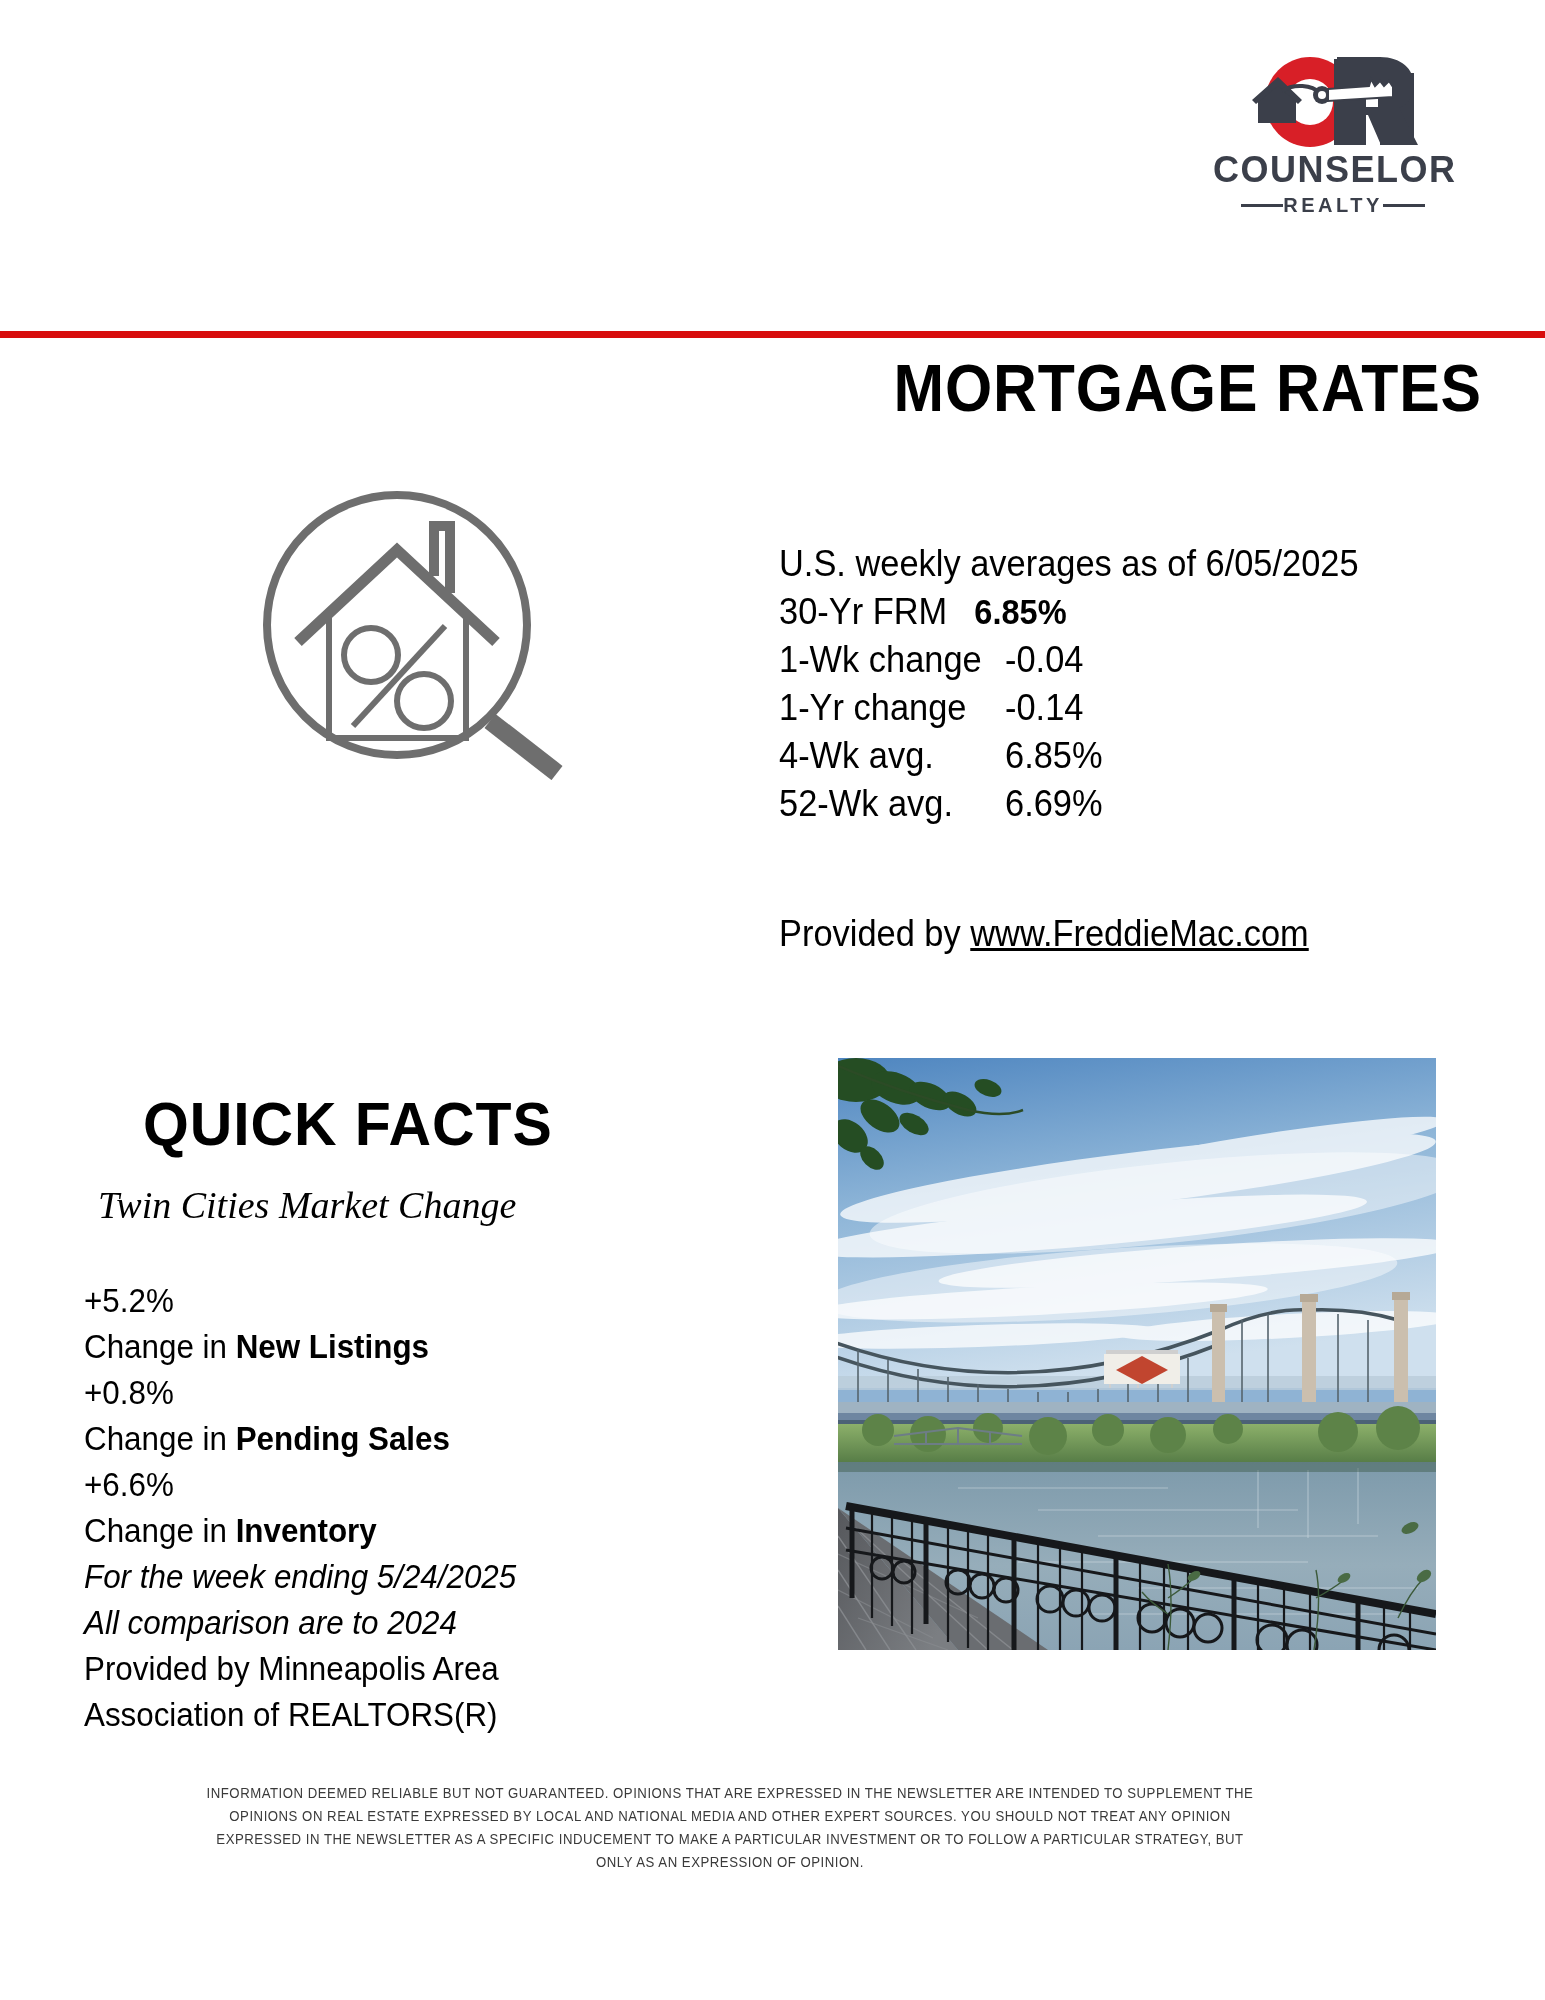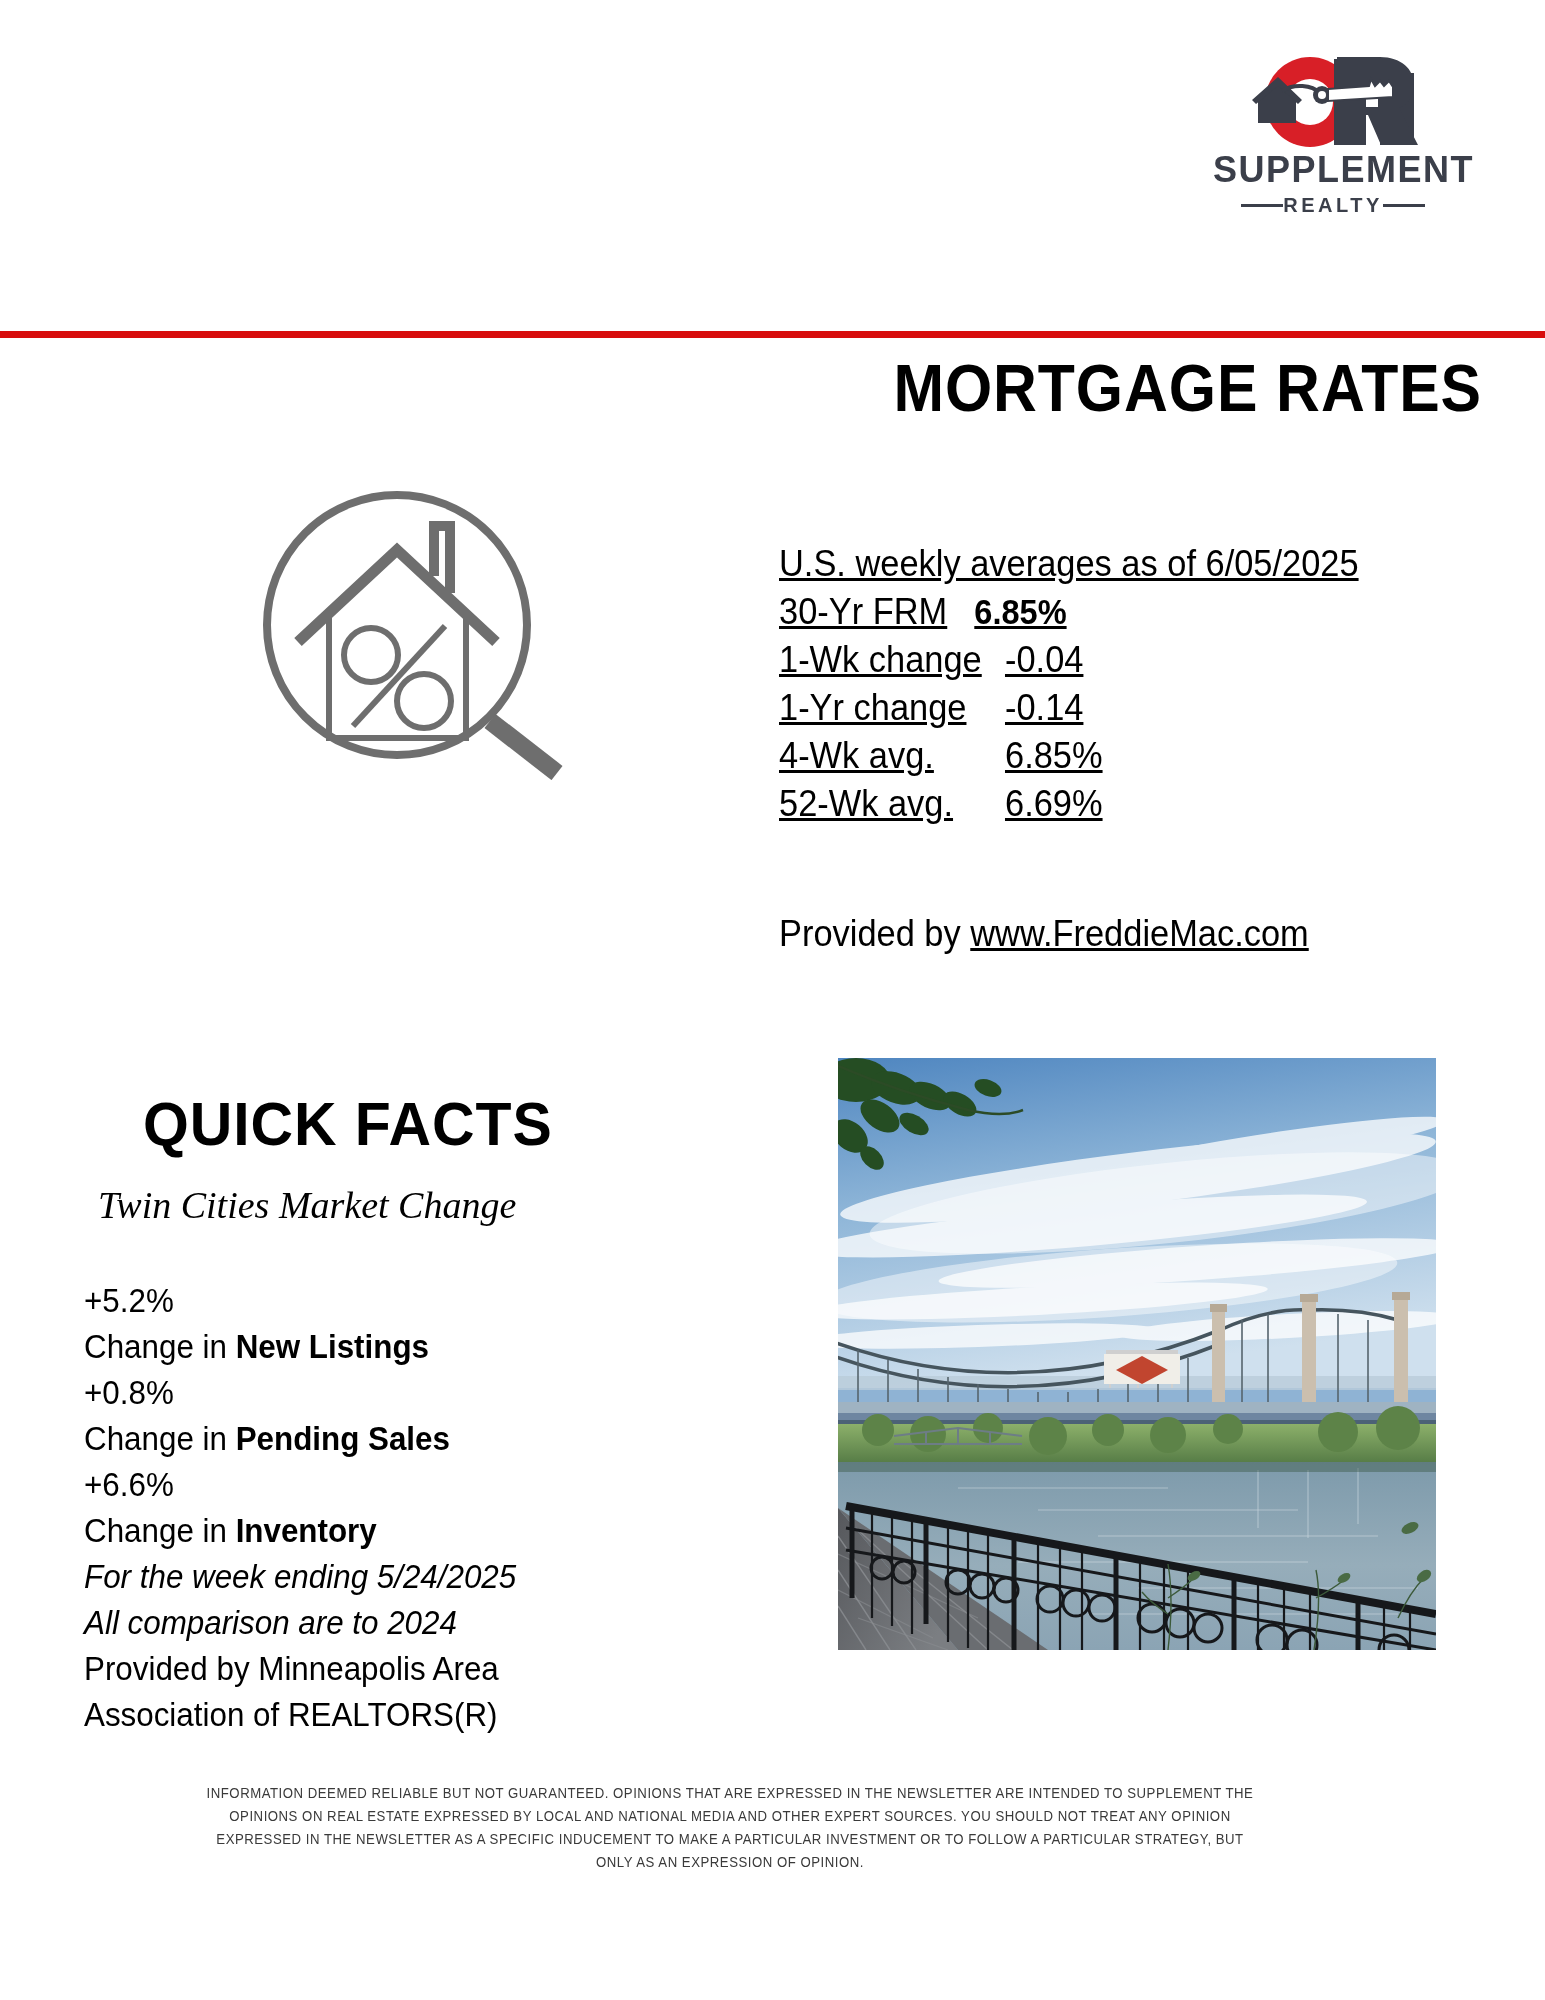--- a/index.html
+++ b/index.html
@@ -34,21 +34,21 @@
   #mortgage-title {
     position:absolute; left:0; top:350px; width:1482px;
     text-align:right;
     font-family:"Liberation Sans", sans-serif;
     font-weight:bold; font-size:66px; letter-spacing:1px;
     transform:scaleX(0.92); transform-origin:right center;
   }
 
   #rates-icon { position:absolute; left:252px; top:490px; }
 
-  #rates-table { position:absolute; left:779px; top:540px; width:680px;text-decoration:underline; }
+  #rates-table { position:absolute; left:779px; top:540px; width:680px; }
   #rates-heading {
     font-family:"Liberation Sans", sans-serif;
     font-size:37px; line-height:48px; white-space:nowrap;
     transform:scaleX(0.93); transform-origin:left center;
   }
   .rate-row { display:flex; line-height:48px; transform:scaleX(0.93); transform-origin:left center; }
   .rate-label { width:243px; font-size:37px; white-space:nowrap; }
   .rate-value { font-size:37px; white-space:nowrap; }
   .rate-value.bold { font-weight:bold; font-size:35px; }
   .rate-row.first .rate-label { width:210px; }
@@ -108,21 +108,21 @@
       <g fill="#3b3f4a">
         <path d="M20 44 L40 26 L58 44 L58 68 L20 68 Z"></path>
         <path d="M14 45 L40 22 L64 45 L60 49 L40 31 L18 49 Z"></path>
       </g>
       <path d="M44 36 C56 28 74 30 82 38" stroke="#3b3f4a" stroke-width="4" fill="none"></path>
       <circle cx="84" cy="40" r="9" fill="#3b3f4a"></circle>
       <circle cx="84" cy="40" r="4" fill="#ffffff"></circle>
       <path d="M90 34 L131 31 L133 24 L137 31 L142 26 L146 31 L151 26 L155 32 L155 42 L90 46 Z" fill="#ffffff" stroke="#3b3f4a" stroke-width="2"></path>
     </svg>
   </div>
-  <div id="logo-wordmark">SUPPLEMENT</div>
+  <div id="logo-wordmark">COUNSELOR</div>
   <div id="logo-subwrap">
     <span class="rule"></span>
     <span id="logo-sub">REALTY</span>
     <span class="rule"></span>
   </div>
 </div>
 
 <div id="red-divider"></div>
 
 <h1 id="mortgage-title">MORTGAGE RATES</h1>

